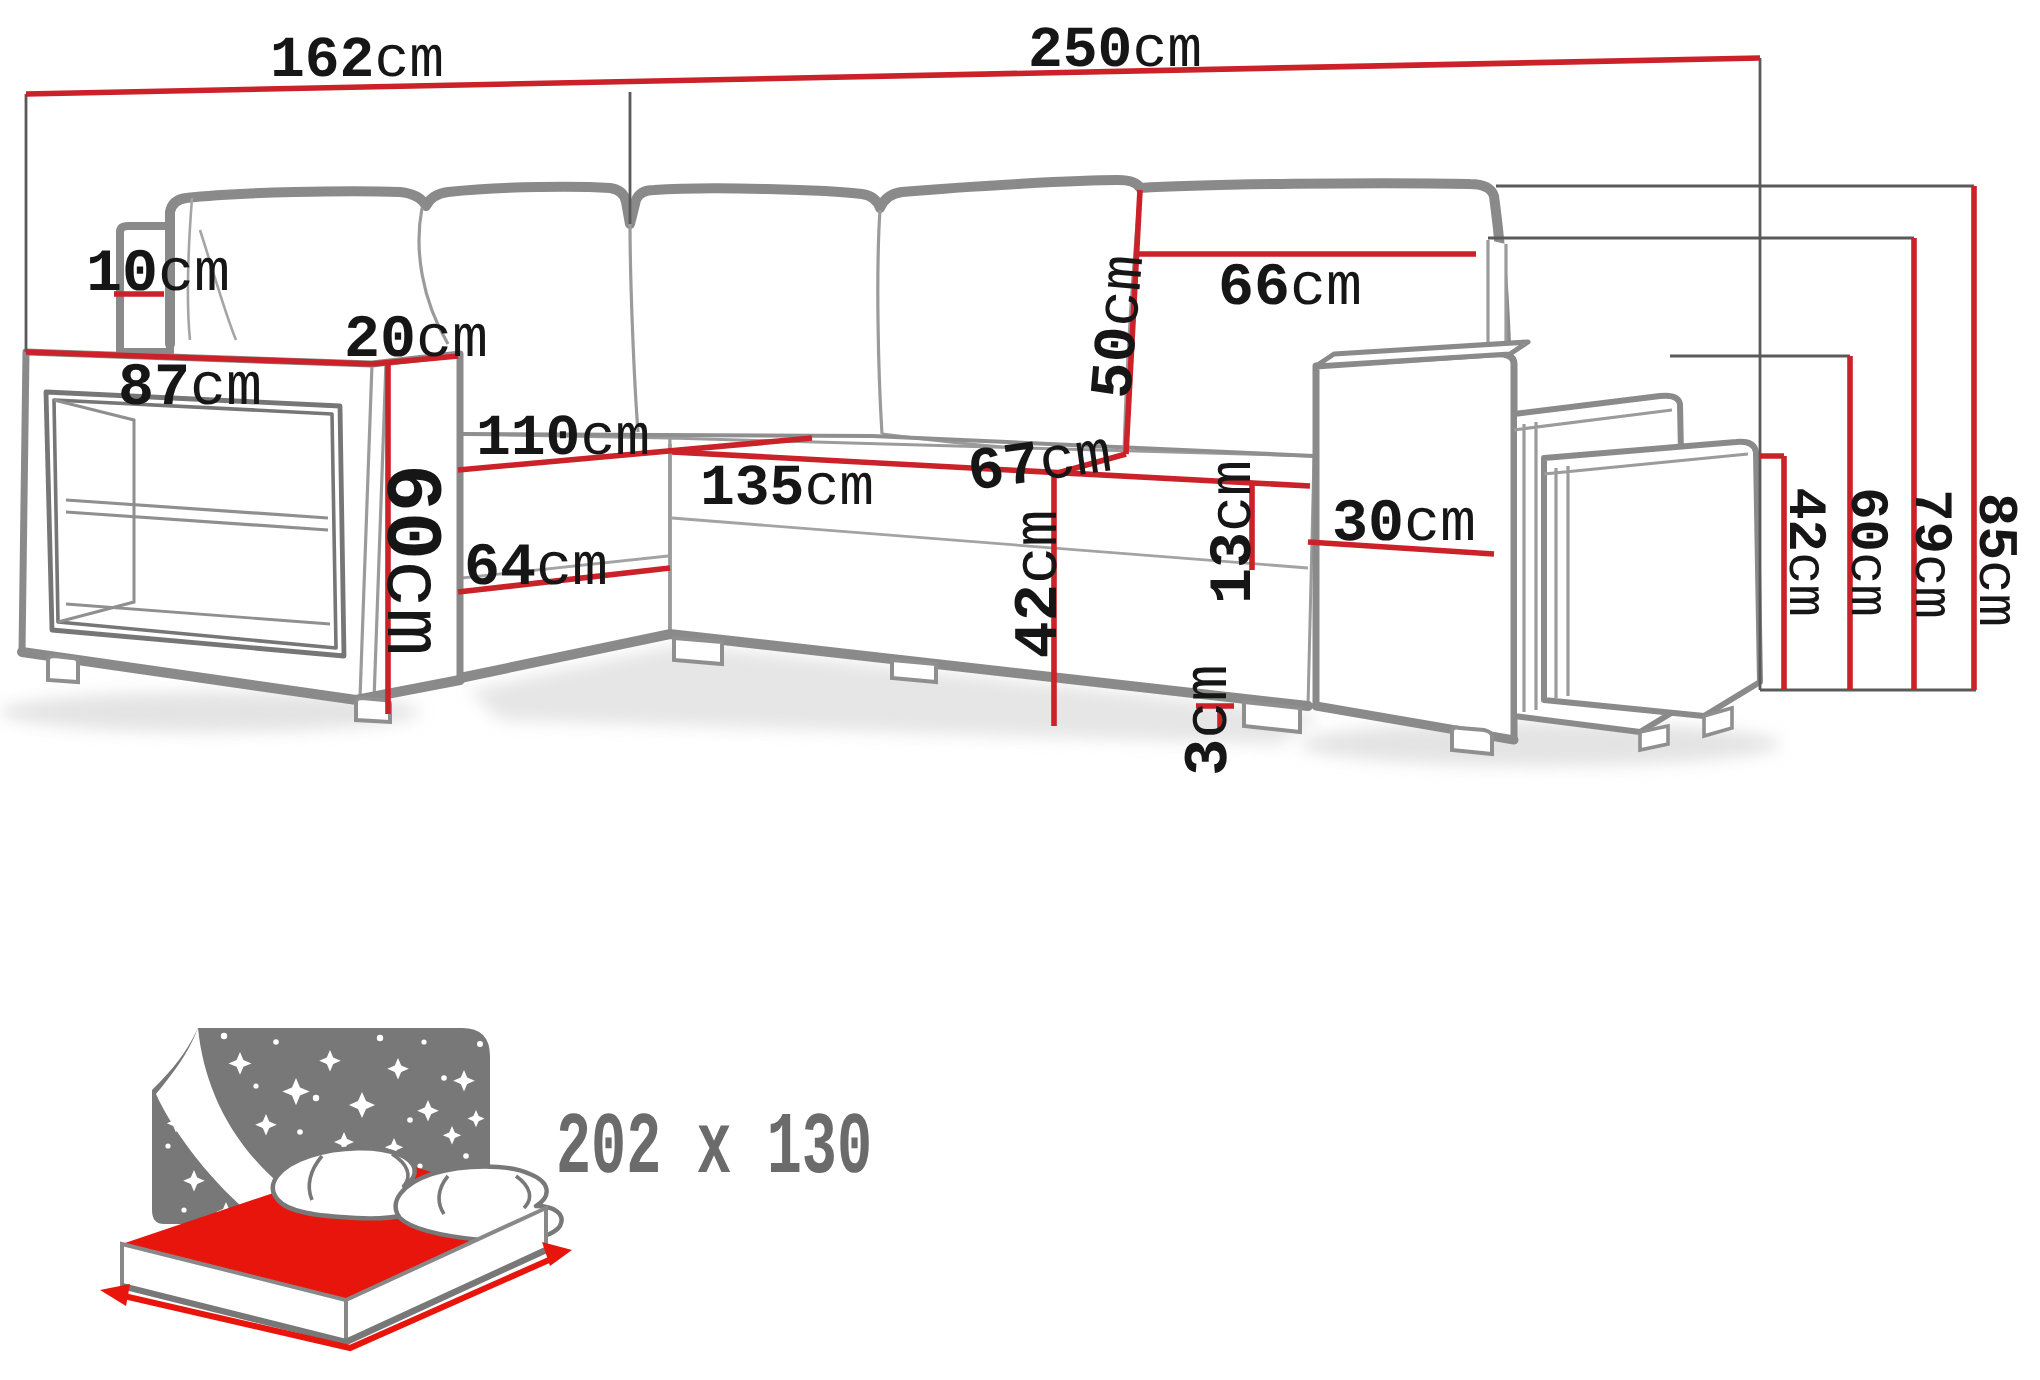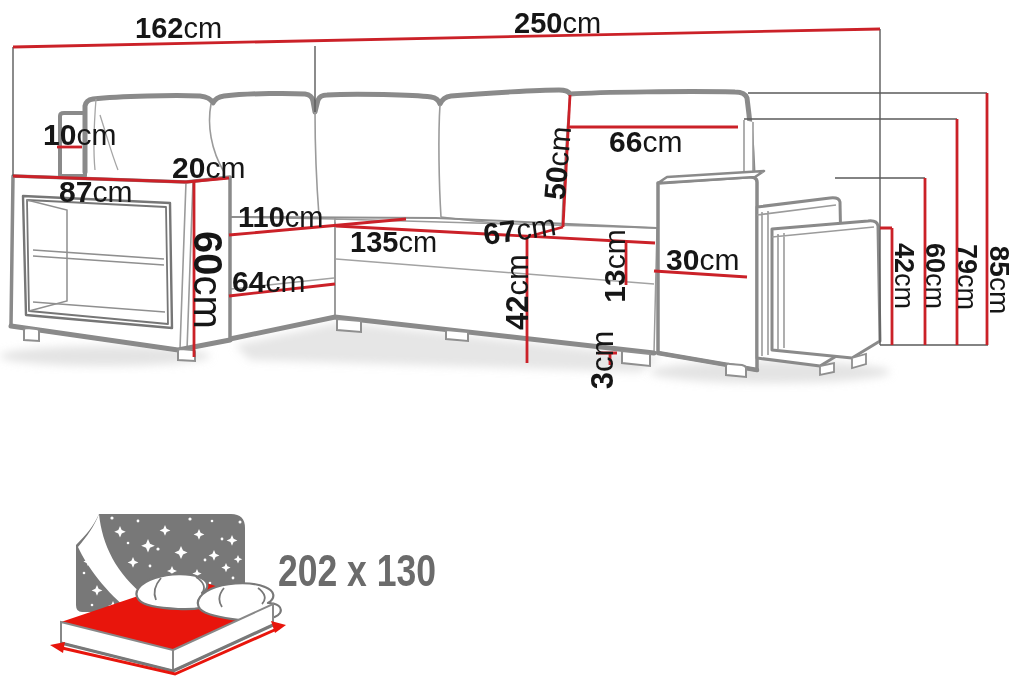--- a/index.html
+++ b/index.html
@@ -1,17 +1,17 @@
 <!DOCTYPE html>
 <html><head>
 <meta charset="utf-8">
 <style>
 html,body{margin:0;padding:0;background:#ffffff;}
 #stage{position:relative;width:1020px;height:686px;overflow:hidden;background:#fff;
- font-family:Liberation Sans, sans-serif;}
+ font-family:Liberation Mono, monospace;}
 svg{display:block}
 .num{font-weight:bold;fill:#161616;}
 .cm{font-weight:normal;fill:#161616;}
 </style>
 </head>
 <body>
 <div id="stage">
 <svg width="1020" height="690" viewBox="0 0 1020 690">
 <defs>
 <filter id="soft" x="-40%" y="-40%" width="180%" height="180%">

